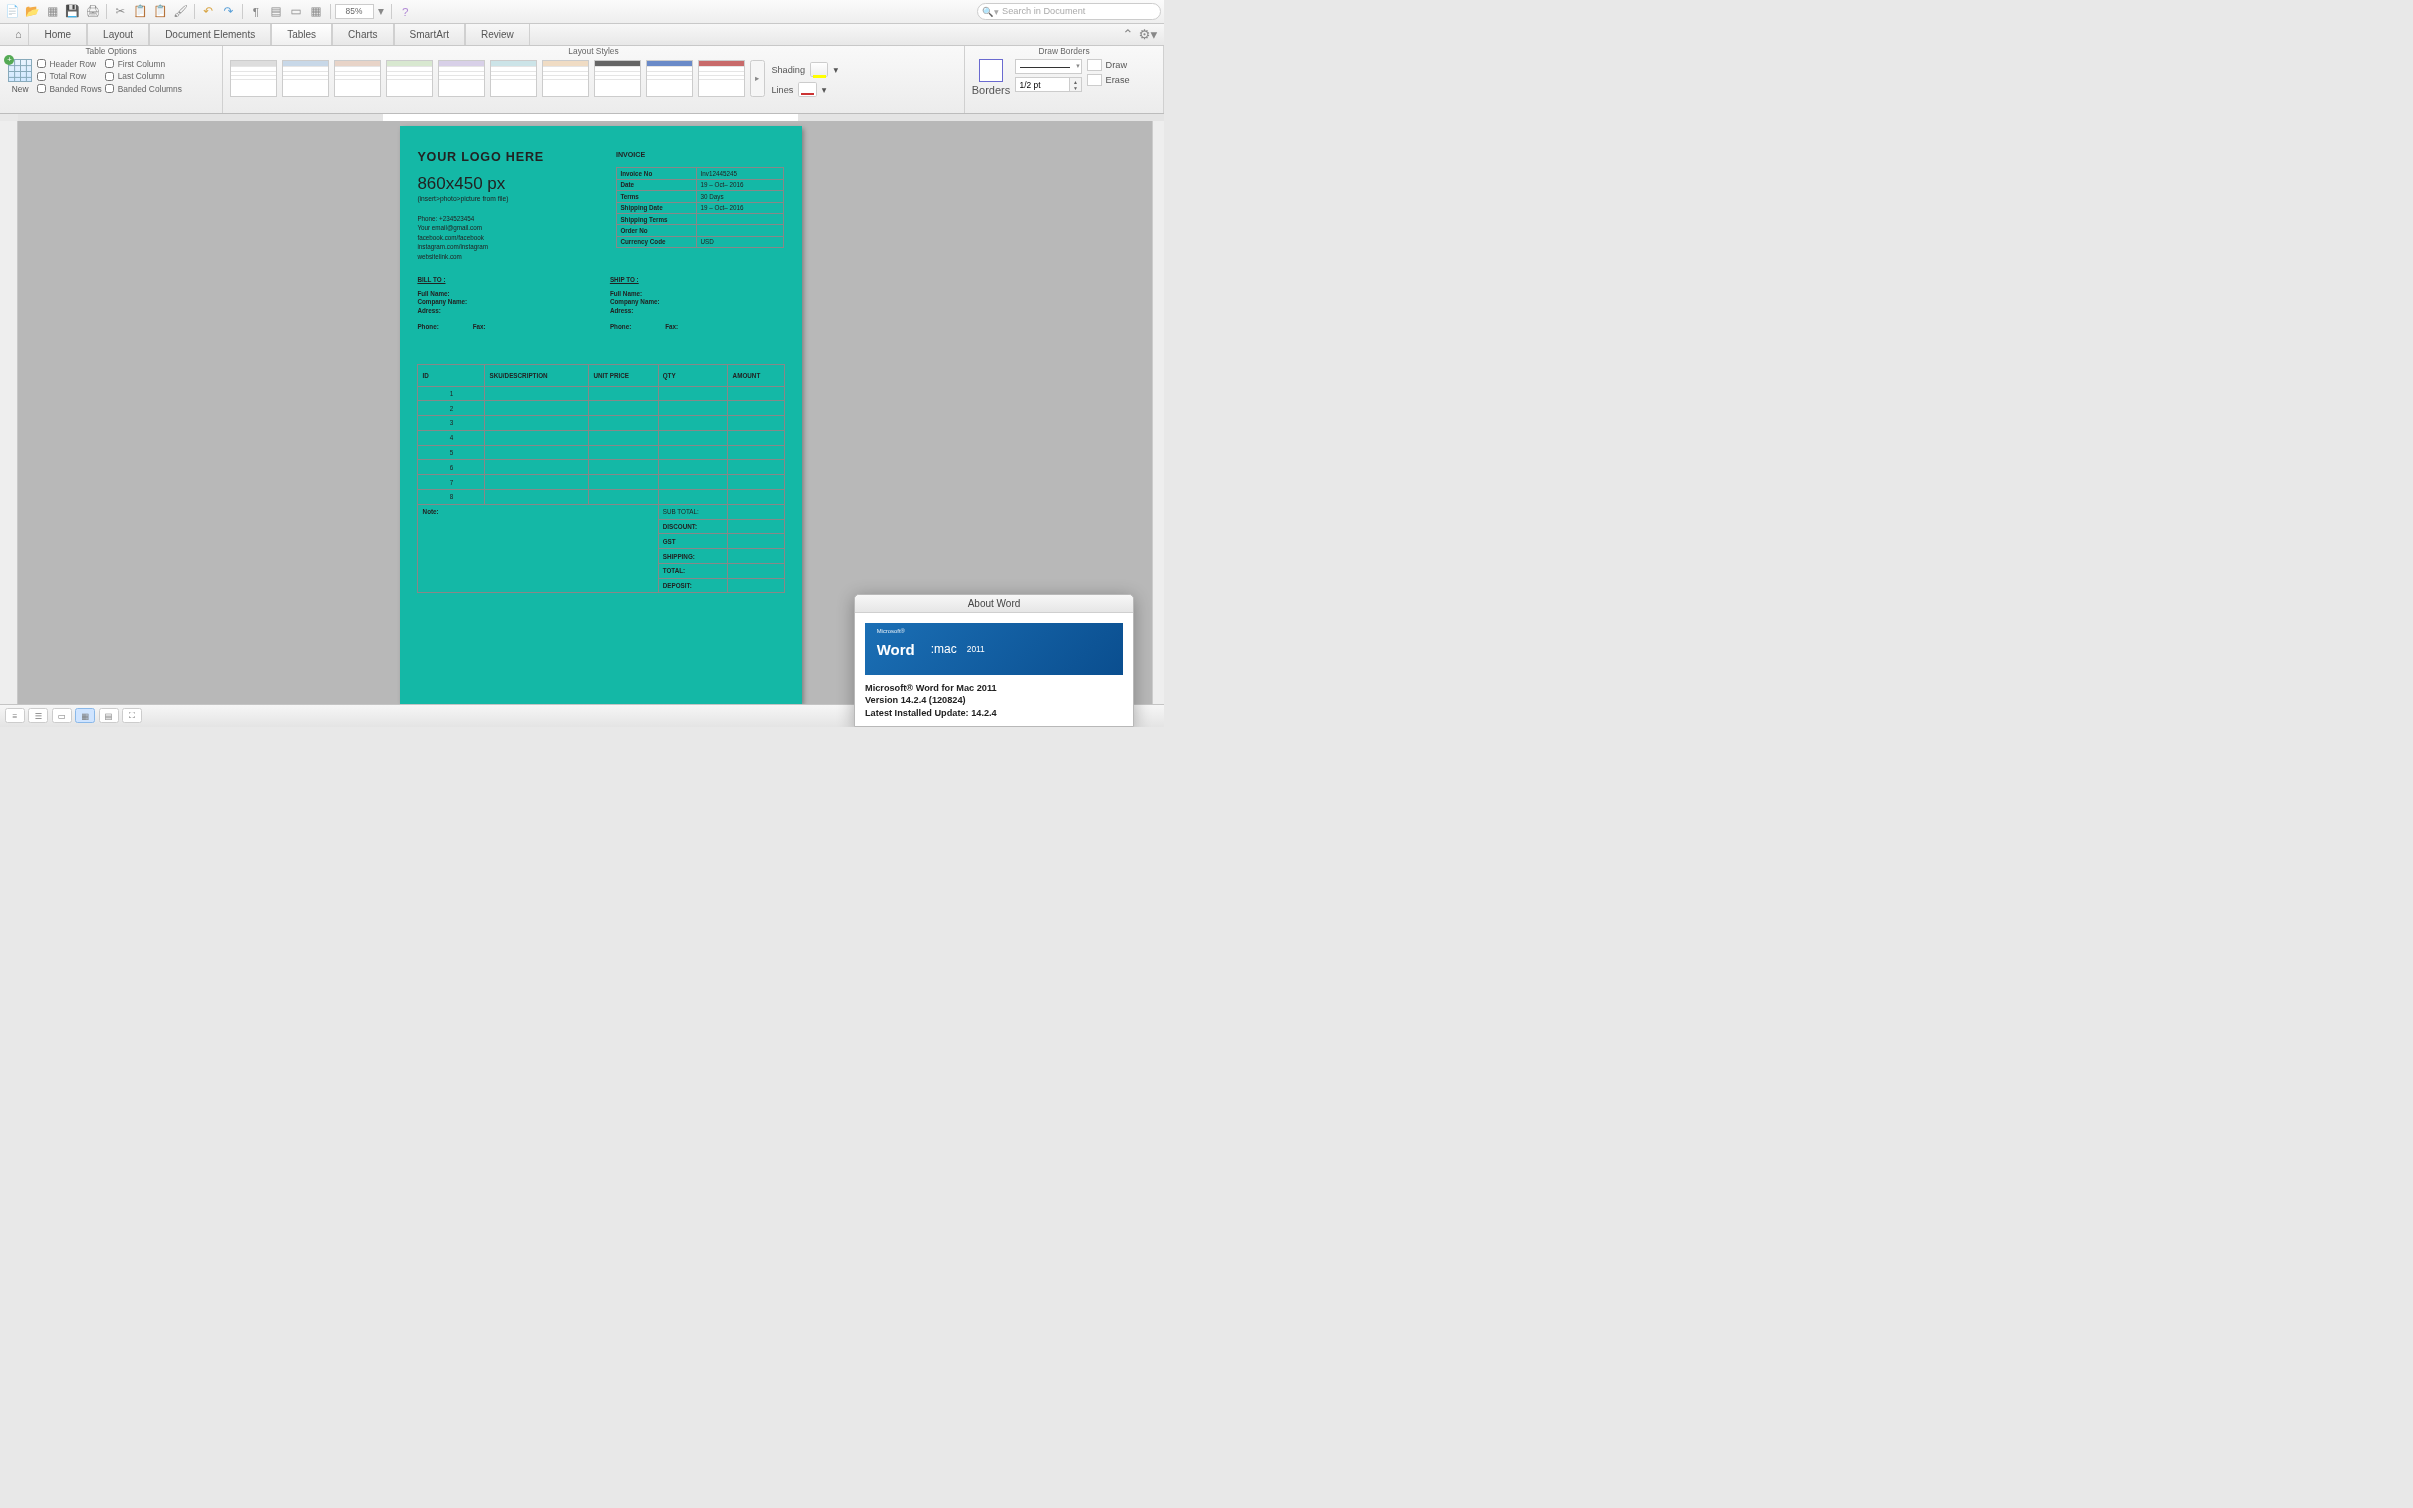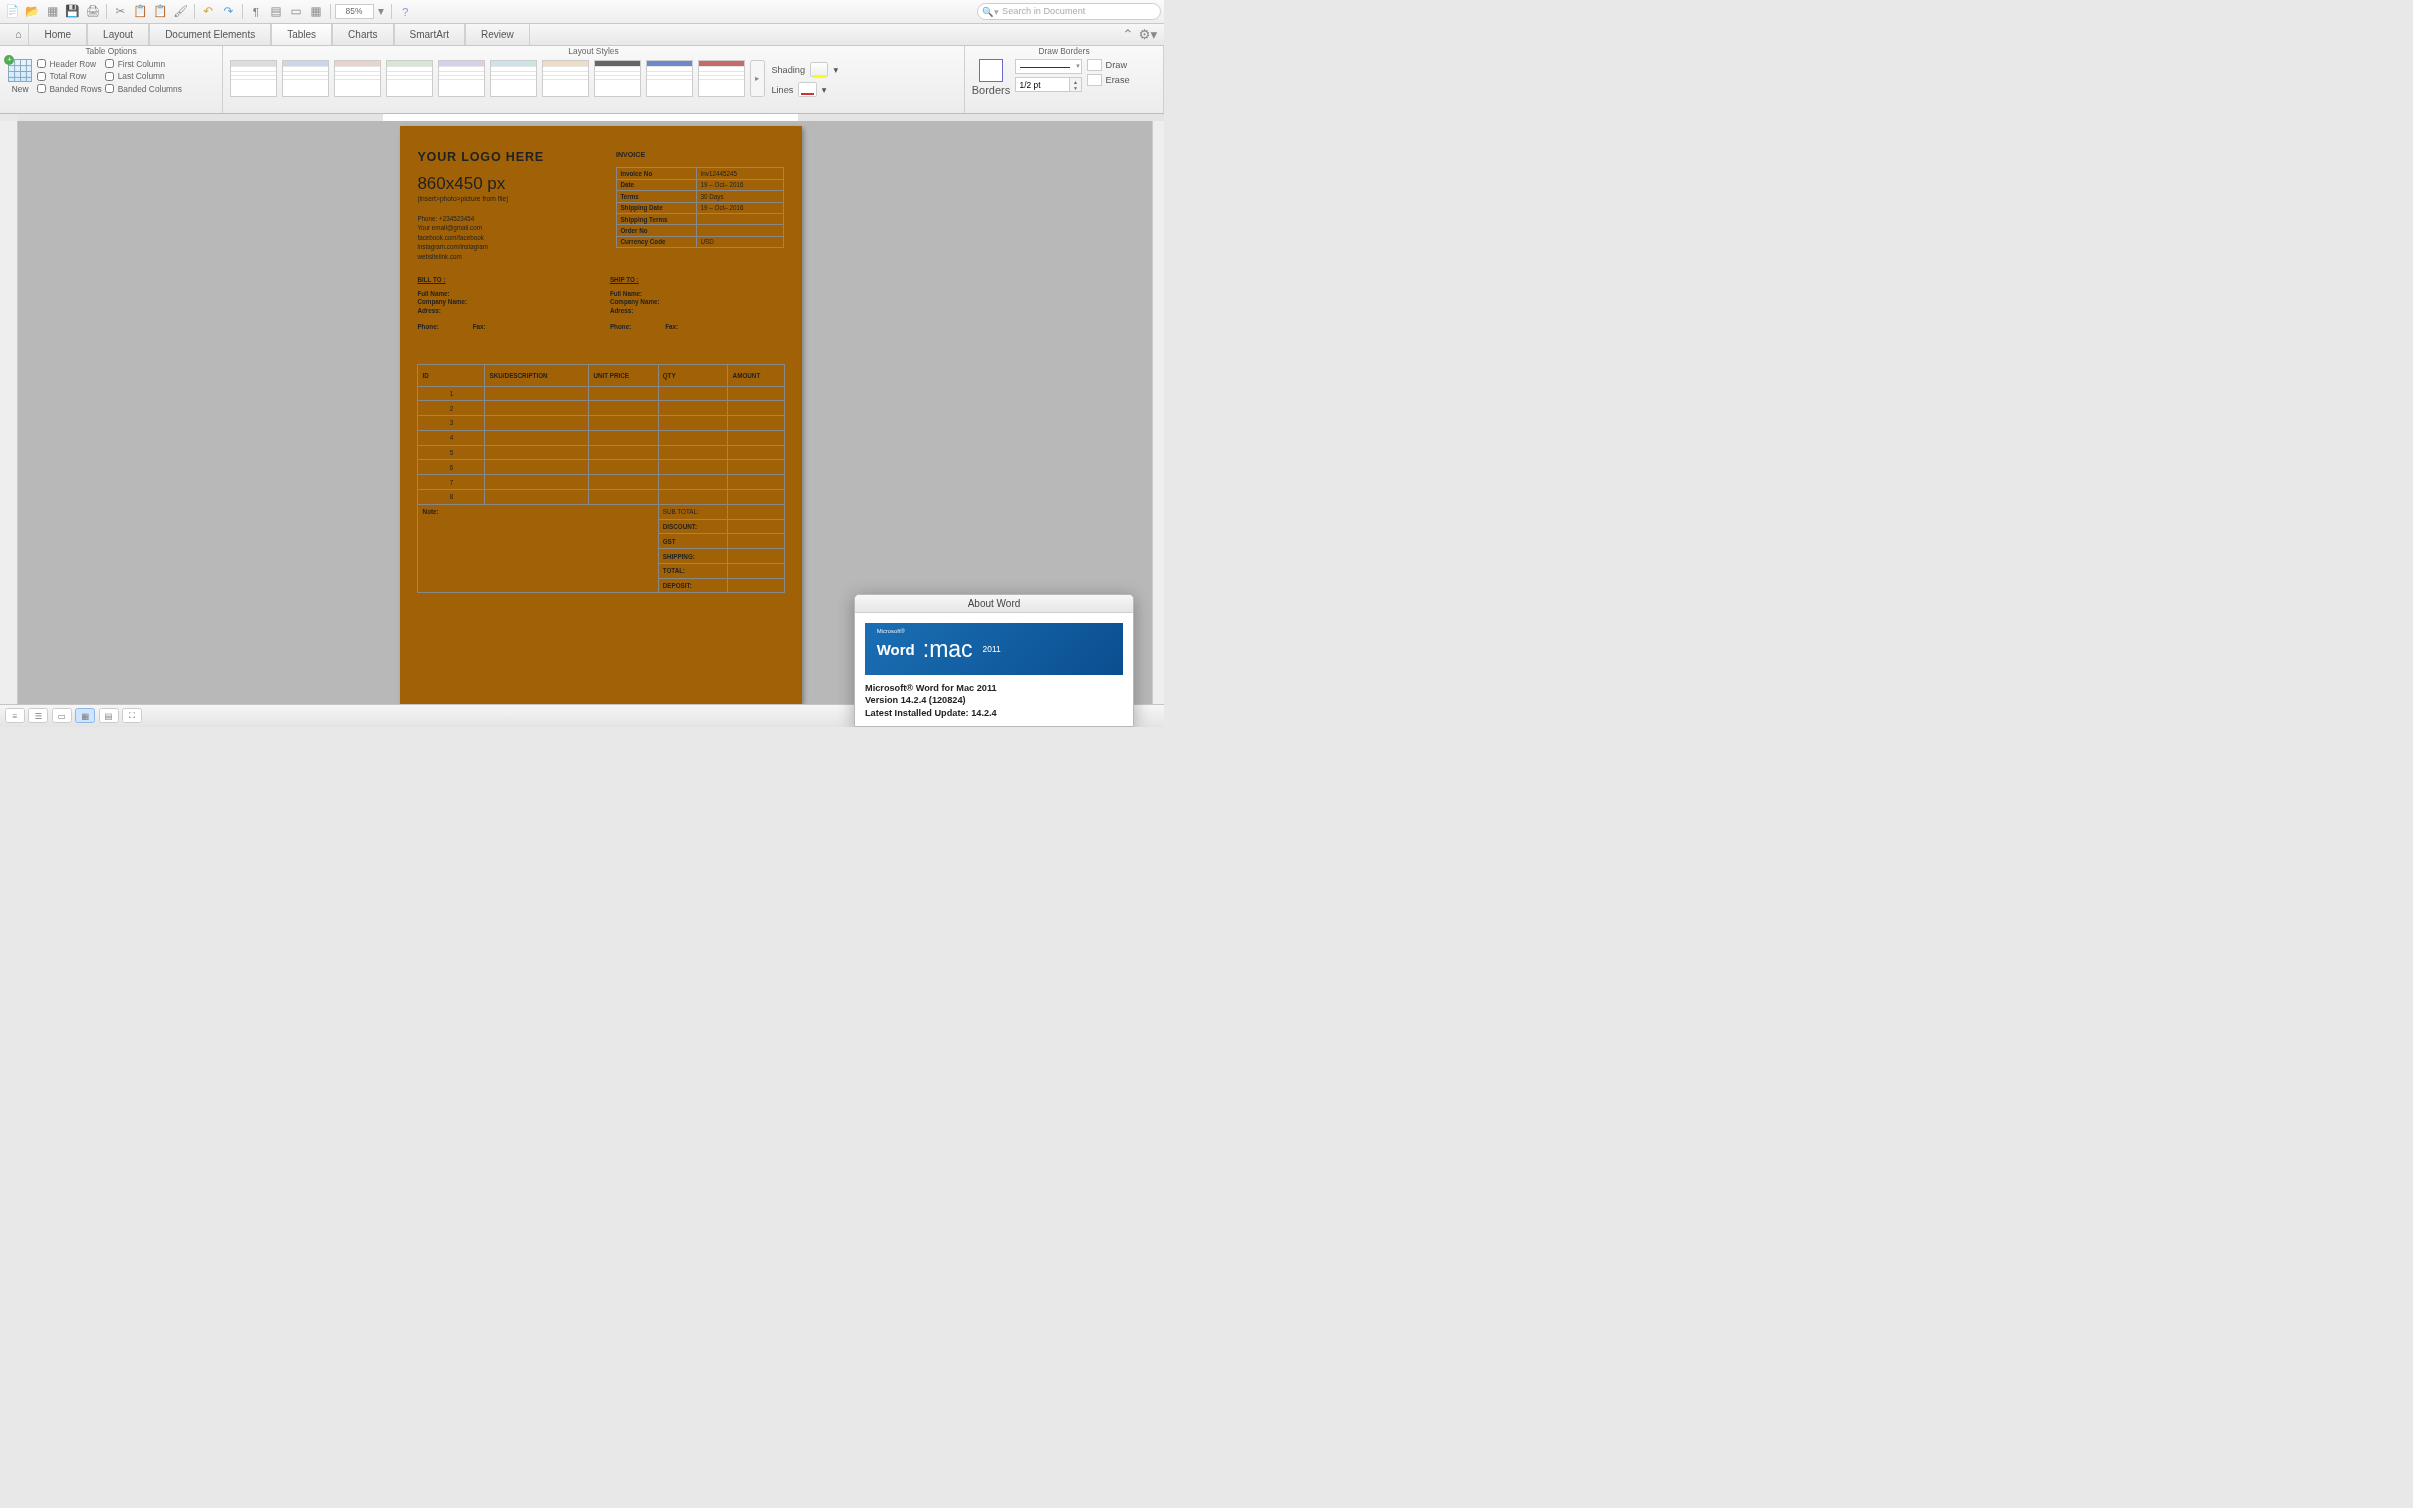--- a/index.html
+++ b/index.html
@@ -61,21 +61,21 @@
 .de-ico{width:15px;height:11.7px;border:0.8px solid #ccc;background:#fff;}
 
 
 .hruler{height:15px;background:#e4e4e4;border-bottom:0.8px solid #c0c0c0;position:relative;margin-left:18.4px;}
 .hruler .paper-area{position:absolute;left:365px;width:415px;top:0;bottom:0;background:#fff;}
 
 
 .doc-wrap{position:absolute;top:121px;left:18.4px;right:0;bottom:23.5px;background:#b8b8b8;overflow:hidden;}
 .vruler{position:absolute;top:121px;left:0;width:18.4px;bottom:23.5px;background:#eee;border-right:0.8px solid #c8c8c8;}
 
-.page{position:absolute;left:382px;top:5px;width:402px;height:578px;background:#a16207;box-shadow:1.7px 1.7px 5px rgba(0,0,0,.35);padding:23.5px 17px;font-size:6.7px;color:#222;}
+.page{position:absolute;left:382px;top:5px;width:402px;height:578px;background:#14b8a6;box-shadow:1.7px 1.7px 5px rgba(0,0,0,.35);padding:23.5px 17px;font-size:6.7px;color:#222;}
 
 
 .logo-block{font-family:Georgia,serif;}
 .logo-block h1{font-size:12.6px;letter-spacing:0.8px;}
 .logo-block h2{font-size:17px;font-weight:normal;margin-top:10px;}
 .logo-block .hint{font-size:6.7px;margin-top:1.7px;}
 .contact{margin-top:11.7px;font-size:6.3px;line-height:1.5;}
 .inv-side{position:absolute;top:25px;right:18.4px;width:168px;}
 .inv-side .inv-title{font-weight:bold;font-size:7.1px;margin-bottom:8.4px;}
 .meta-tbl{width:100%;border-collapse:collapse;font-size:6.3px;}
@@ -99,21 +99,21 @@
 
 .statusbar{position:absolute;bottom:0;left:0;right:0;height:23.5px;background:linear-gradient(#f6f6f6,#e4e4e4);border-top:0.8px solid #c4c4c4;display:flex;align-items:center;padding:0 5px;gap:3.4px;}
 .sb-btn{width:20px;height:15px;border:0.8px solid #ccc;border-radius:2.5px;background:#fff;display:flex;align-items:center;justify-content:center;font-size:8.4px;color:#777;}
 .sb-btn.act{background:#cfe4ff;border-color:#8ab8e8;}
 
 
 .about{position:absolute;right:30px;bottom:0;width:280px;background:#fff;border:0.8px solid #b8b8b8;border-radius:5px 5px 0 0;box-shadow:0 3.4px 17px rgba(0,0,0,.3);}
 .about .titlebar{height:18.4px;background:linear-gradient(#f7f7f7,#e6e6e6);border-bottom:0.8px solid #cfcfcf;border-radius:5px 5px 0 0;text-align:center;font-size:10px;color:#444;line-height:18.4px;}
 .about .banner{margin:10px 10px 6.7px;height:52px;background:linear-gradient(135deg,#1b6fb5,#0a4e8f);display:flex;align-items:center;padding-left:11.7px;color:#fff;font-family:Arial;position:relative;}
 .about .banner .w{font-size:15px;font-weight:bold;}
-.about .banner .mac{font-size:23px;font-weight:300;margin-left:8px;}
+.about .banner .mac{font-size:12px;font-weight:300;margin-left:16px;}
 .about .banner .yr{font-size:8.4px;margin-left:10px;vertical-align:top;}
 .about .banner .ms{position:absolute;top:5px;left:11.7px;font-size:5.9px;opacity:.9;}
 .about .info{padding:0 10px 6.7px;font-size:9.2px;color:#222;line-height:1.35;}
 .about .info b{display:block;}
 
 .scrollbar-v{position:absolute;right:0;top:121px;bottom:23.5px;width:11.7px;background:#eee;border-left:0.8px solid #ccc;}
 </style>
 </head>
 <body>
 

